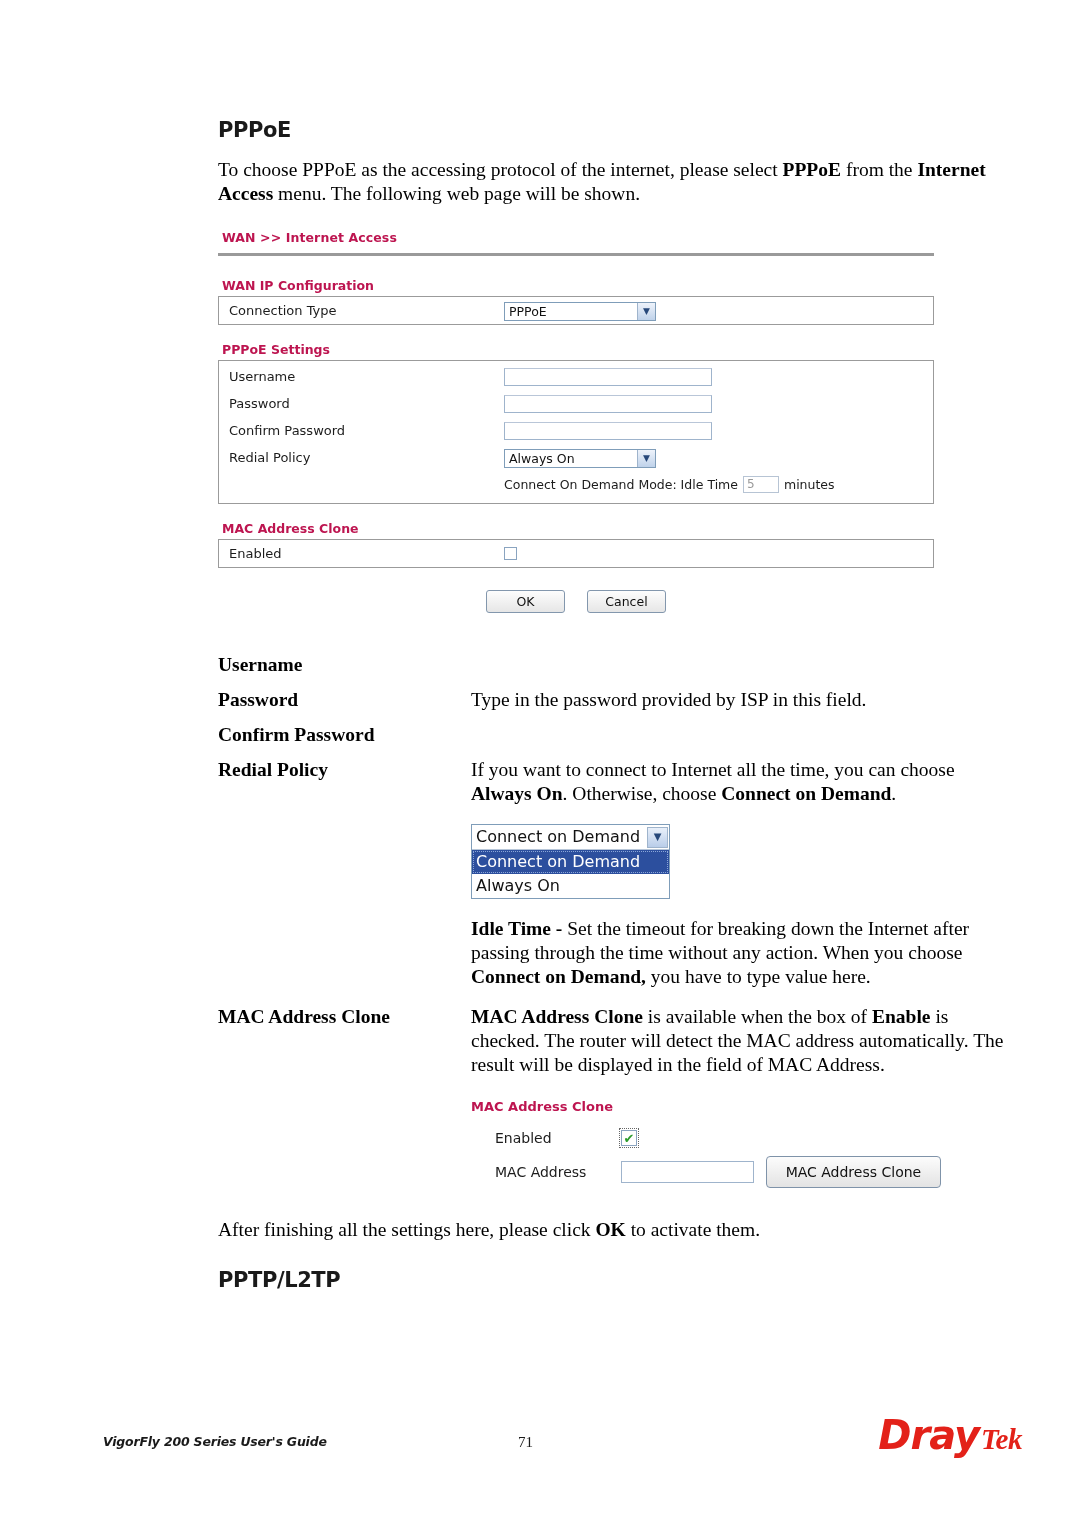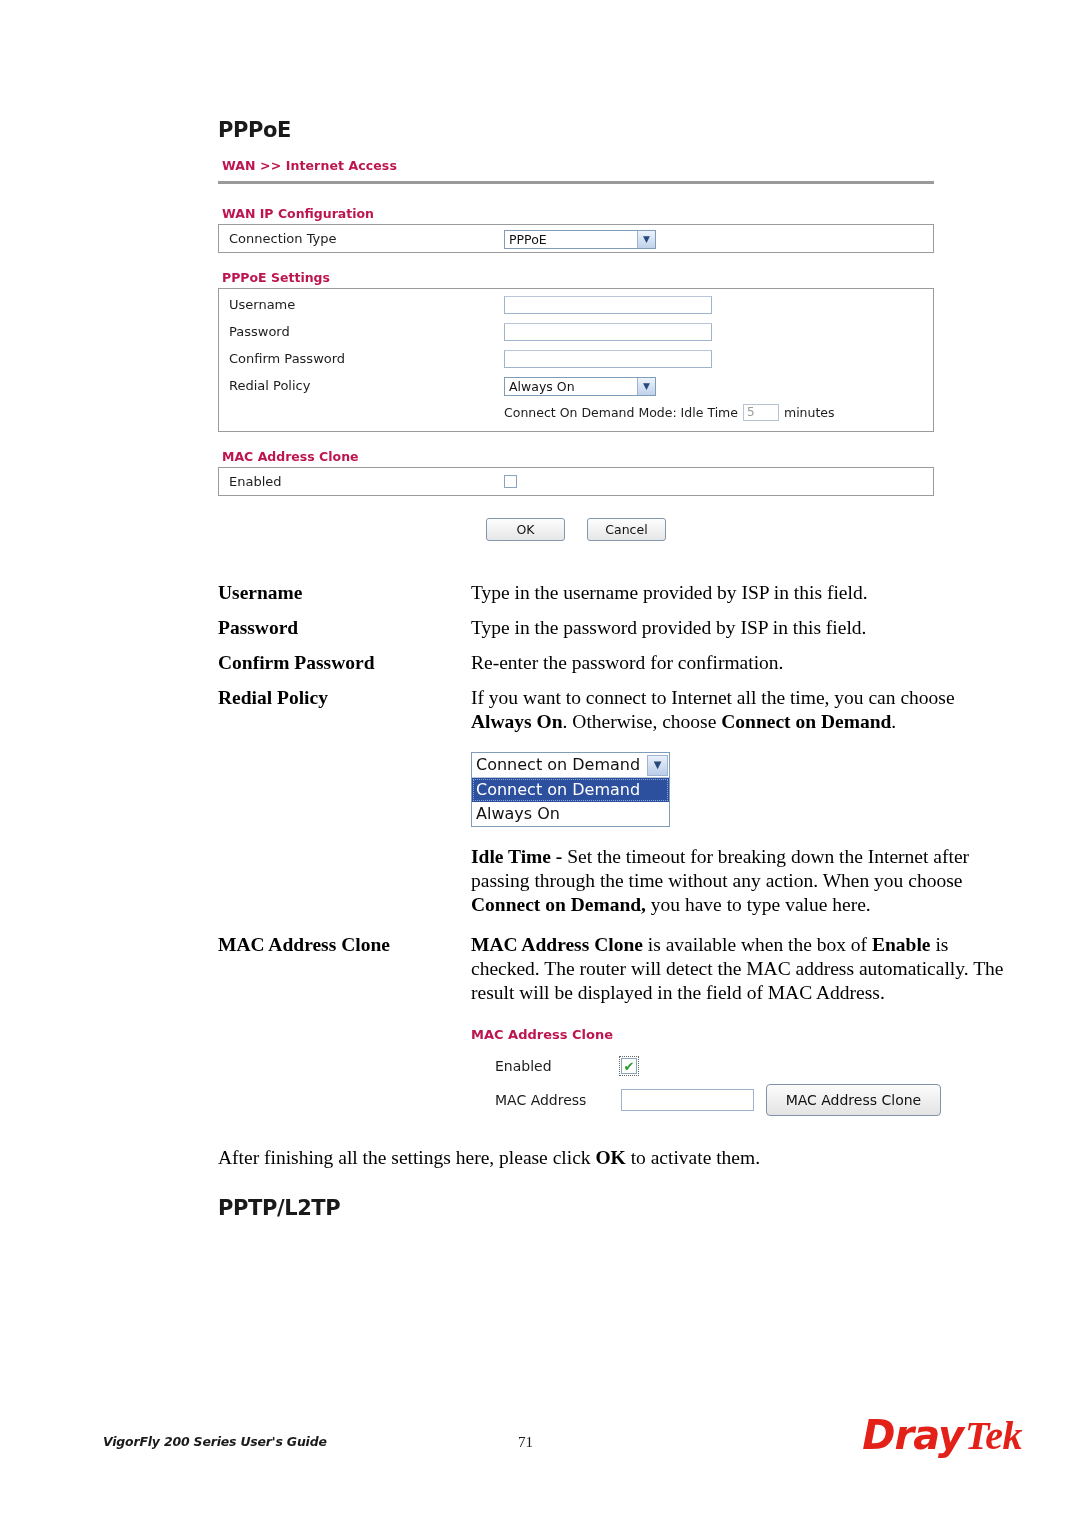--- a/index.html
+++ b/index.html
@@ -47,21 +47,21 @@
     margin: 0 0 8px 0;
     color: #000;
   }
   p.body-text b { font-weight: bold; }
 
   
   .router-ui {
     font-family: "DejaVu Sans", sans-serif;
     position: relative;
     width: 716px;
-    margin-top: 14px;
+    margin-top: 24px;
   }
   .ui-breadcrumb {
     font-size: 12.5px;
     font-weight: bold;
     color: #bd1550;
     letter-spacing: 0.1px;
     padding-left: 4px;
   }
   .ui-rule {
     height: 3px;
@@ -327,34 +327,37 @@
     font-style: italic;
     font-weight: bold;
     font-size: 40px;
     color: #e32119;
     letter-spacing: -1px;
   }
   .logo .tek {
     font-family: "Liberation Serif", serif;
     font-style: italic;
     font-weight: bold;
-    font-size: 40px;
+    font-size: 29px;
     color: #e32119;
     letter-spacing: -0.5px;
     margin-left: 2px;
   }
 </style>
 </head>
 <body>
 
 <div class="page">
   <div class="content">
 
     <h2 class="sec-title">PPPoE</h2>
 
+    <p class="body-text">
+      <span>To choose PPPoE as the accessing protocol of the internet, please select </span><b>PPPoE</b><span> from the </span><b>Internet Access</b><span> menu. The following web page will be shown.</span>
+    </p>
 
     <div class="router-ui">
 
       <div class="ui-breadcrumb">WAN &gt;&gt; Internet Access</div>
       <div class="ui-rule"></div>
 
       <div class="ui-grouptitle">WAN IP Configuration</div>
       <div class="ui-panel">
         <div class="ui-row">
           <div class="lbl">Connection Type</div>
@@ -411,31 +414,29 @@
       <div class="btnrow">
         <div class="btn">OK</div>
         <div class="btn">Cancel</div>
       </div>
     </div>
 
     <div class="deflist">
 
       <div class="defrow">
         <div class="defterm">Username</div>
-        <div class="defdesc">Type in the username provided by ISP in this field.</div>
       </div>
 
       <div class="defrow">
         <div class="defterm">Password</div>
         <div class="defdesc">Type in the password provided by ISP in this field.</div>
       </div>
 
       <div class="defrow">
         <div class="defterm">Confirm Password</div>
-        <div class="defdesc">Re-enter the password for confirmation.</div>
       </div>
 
       <div class="defrow">
         <div class="defterm">Redial Policy</div>
         <div class="defdesc">
           <span>If you want to connect to Internet all the time, you can choose </span><b>Always On</b><span>. Otherwise, choose </span><b>Connect on Demand</b><span>.</span>
 
           
           <div class="dropdown-open">
             <div class="dd-closed">

